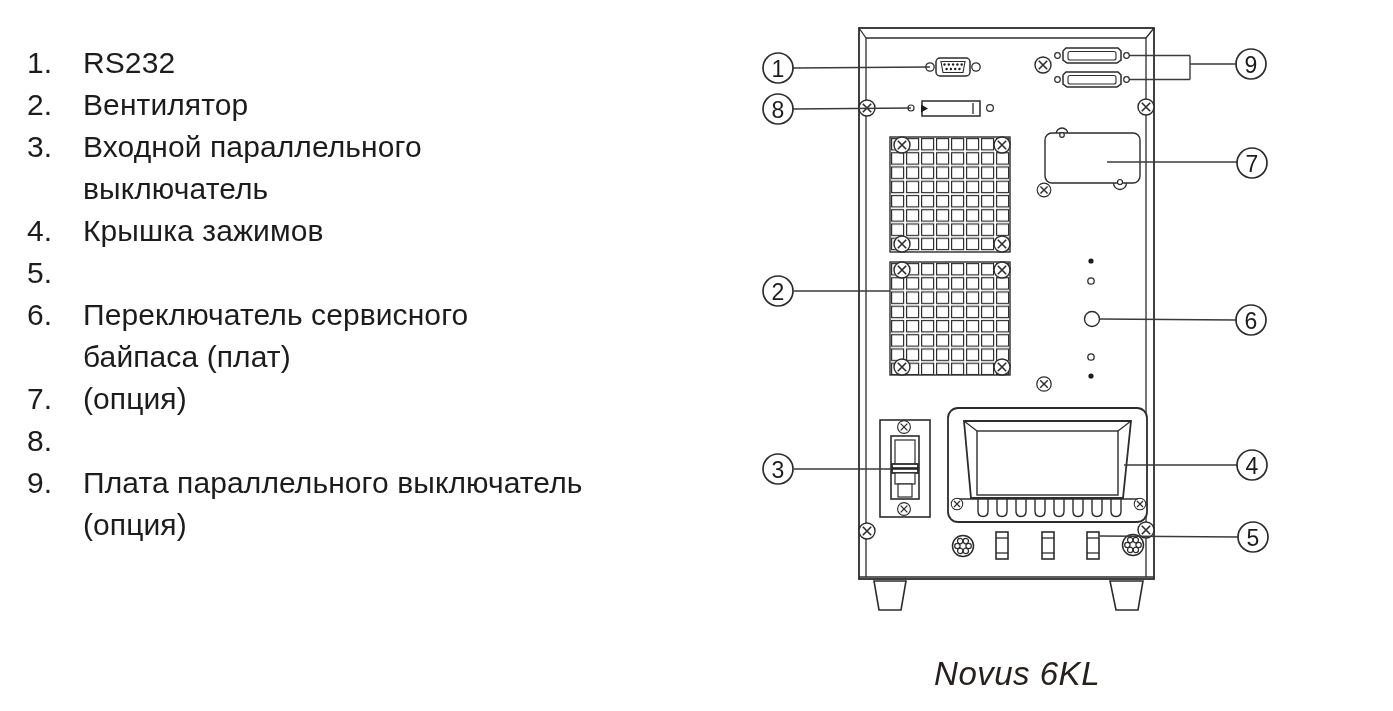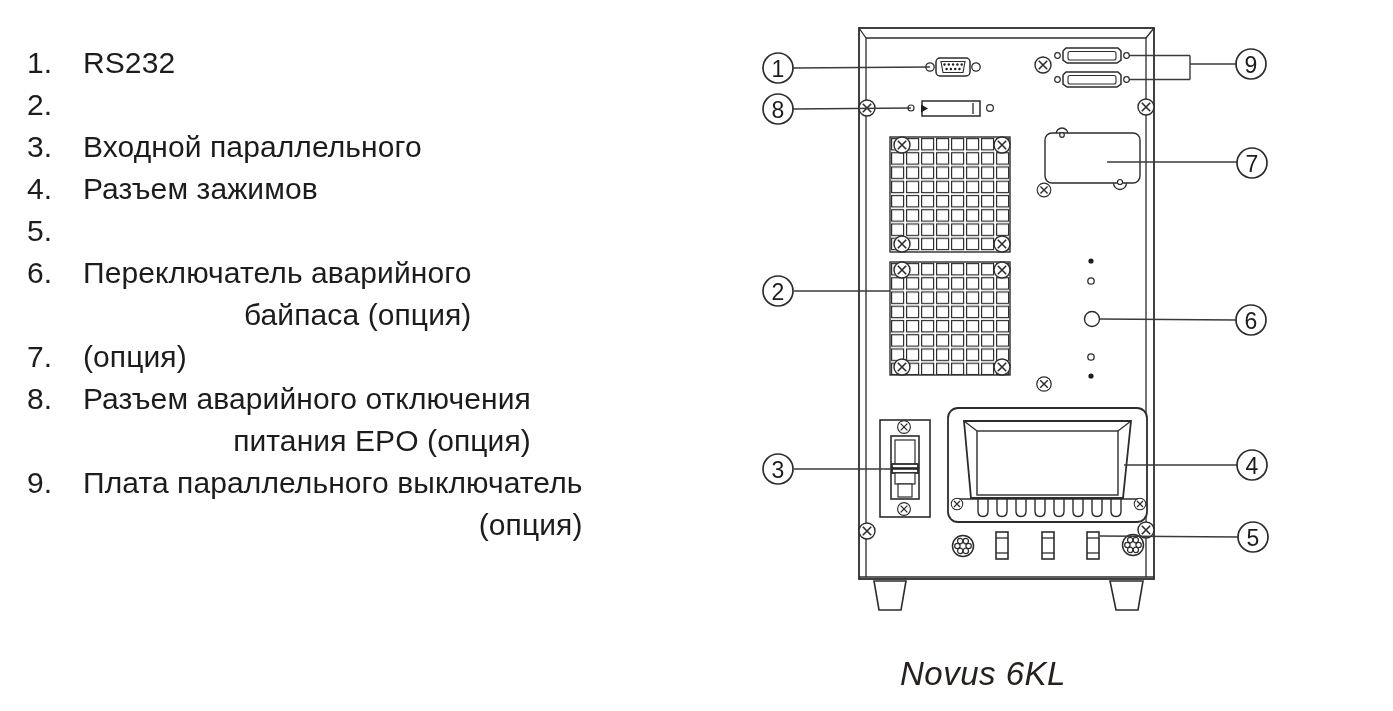--- a/index.html
+++ b/index.html
@@ -3,75 +3,75 @@
 <meta charset="utf-8">
 <style>
   html,body{margin:0;padding:0;background:#fff;}
   #page{position:relative;width:1393px;height:711px;background:#fff;overflow:hidden;
         font-family:"Liberation Sans",sans-serif;color:#1c1c1c;}
   
   .legend{position:absolute;left:27px;top:42px;width:500px;}
   .legend-item{display:flex;}
   .legend-num{flex:0 0 56px;font-size:30px;line-height:42px;color:#1c1c1c;}
   .legend-txt{font-size:30px;line-height:42px;color:#1c1c1c;letter-spacing:.1px;}
-  .legend-line{display:block;white-space:nowrap;text-align:right;}
+  .legend-line{display:block;white-space:nowrap;}
   
   #diagram-svg{position:absolute;left:0;top:0;}
-  .caption{position:absolute;left:900px;top:655px;width:200px;text-align:left;
+  .caption{position:absolute;left:900px;top:655px;width:200px;text-align:right;
            font-size:33px;font-style:italic;color:#26211f;letter-spacing:.5px;}
 </style>
 </head>
 <body>
 
 <div id="page">
 
   <div class="legend">
     <div class="legend-item">
       <span class="legend-num">1.</span>
       <span class="legend-txt">
         <span class="legend-line">RS232</span>
       </span>
     </div>
     <div class="legend-item">
       <span class="legend-num">2.</span>
+      <span class="legend-txt">
+        <span class="legend-line">Вентилятор</span>
+      </span>
     </div>
     <div class="legend-item">
       <span class="legend-num">3.</span>
       <span class="legend-txt">
         <span class="legend-line">Входной параллельного</span>
+        <span class="legend-line">выключатель</span>
       </span>
     </div>
     <div class="legend-item">
       <span class="legend-num">4.</span>
       <span class="legend-txt">
-        <span class="legend-line">Разъем зажимов</span>
+        <span class="legend-line">Крышка зажимов</span>
       </span>
     </div>
     <div class="legend-item">
       <span class="legend-num">5.</span>
     </div>
     <div class="legend-item">
       <span class="legend-num">6.</span>
       <span class="legend-txt">
-        <span class="legend-line">Переключатель аварийного</span>
-        <span class="legend-line">байпаса (опция)</span>
+        <span class="legend-line">Переключатель сервисного</span>
+        <span class="legend-line">байпаса (плат)</span>
       </span>
     </div>
     <div class="legend-item">
       <span class="legend-num">7.</span>
       <span class="legend-txt">
         <span class="legend-line">(опция)</span>
       </span>
     </div>
     <div class="legend-item">
       <span class="legend-num">8.</span>
-      <span class="legend-txt">
-        <span class="legend-line">Разъем аварийного отключения</span>
-        <span class="legend-line">питания EPO (опция)</span>
-      </span>
     </div>
     <div class="legend-item">
       <span class="legend-num">9.</span>
       <span class="legend-txt">
         <span class="legend-line">Плата параллельного выключатель</span>
         <span class="legend-line">(опция)</span>
       </span>
     </div>
   </div>
 

